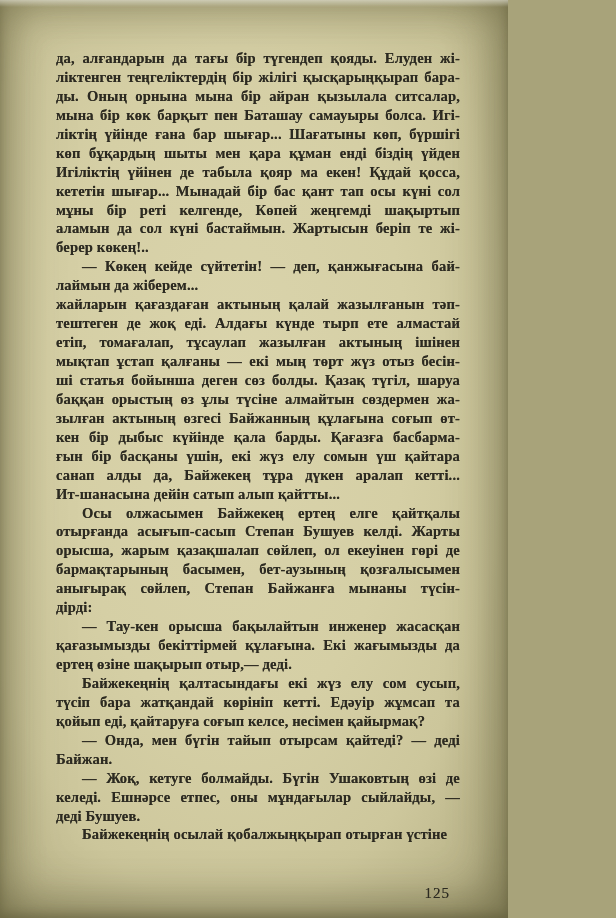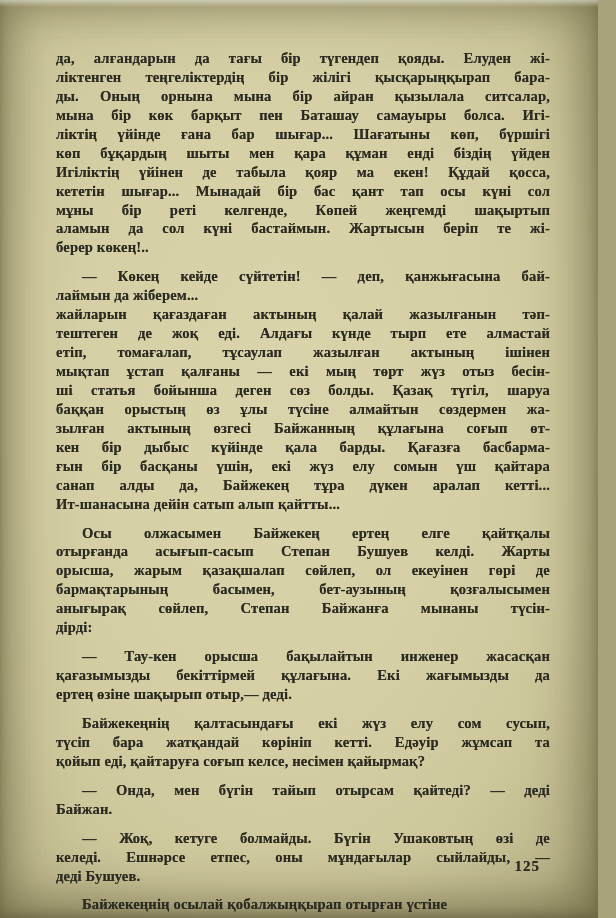--- a/index.html
+++ b/index.html
@@ -6,21 +6,21 @@
   html, body {
     margin: 0;
     padding: 0;
     width: 616px;
     height: 918px;
     overflow: hidden;
     background: #a8a37a;
   }
   .page {
     position: relative;
-    width: 598px;
+    width: 508px;
     height: 918px;
     background: radial-gradient(ellipse at 46% 42%,
                 #dad4ac 0%, #d5cfa5 45%, #cdc79c 70%, #bdb78c 88%, #aaa57b 100%);
     box-shadow:
       inset 0 0 70px rgba(92, 88, 52, 0.38),
       inset -10px -14px 48px rgba(86, 82, 48, 0.40),
       inset 8px 6px 36px rgba(92, 88, 52, 0.28),
       inset 0 -4px 10px rgba(70, 66, 38, 0.35);
     font-family: "Liberation Serif", "DejaVu Serif", serif;
   }
@@ -48,29 +48,28 @@
     text-align: justify;
     text-align-last: justify;
     height: 18.95px;
     overflow: hidden;
   }
   .line.last {
     text-align-last: left;
   }
   .line.indent {
     text-indent: 26px;
-    margin-top: 10px;
   }
   .page-number {
     position: absolute;
     right: 58px;
-    bottom: 43px;
+    bottom: 16px;
     color: #2c2a21;
     font-size: 15px;
-    font-weight: 700;
+    font-weight: 400;
     letter-spacing: 1px;
     text-shadow: 0 0 0.5px rgba(44, 42, 30, 0.65);
     text-align: center;
   }
 </style>
 </head>
 <body>
 
 <div class="page">
   <div class="text-block" id="text-block">

